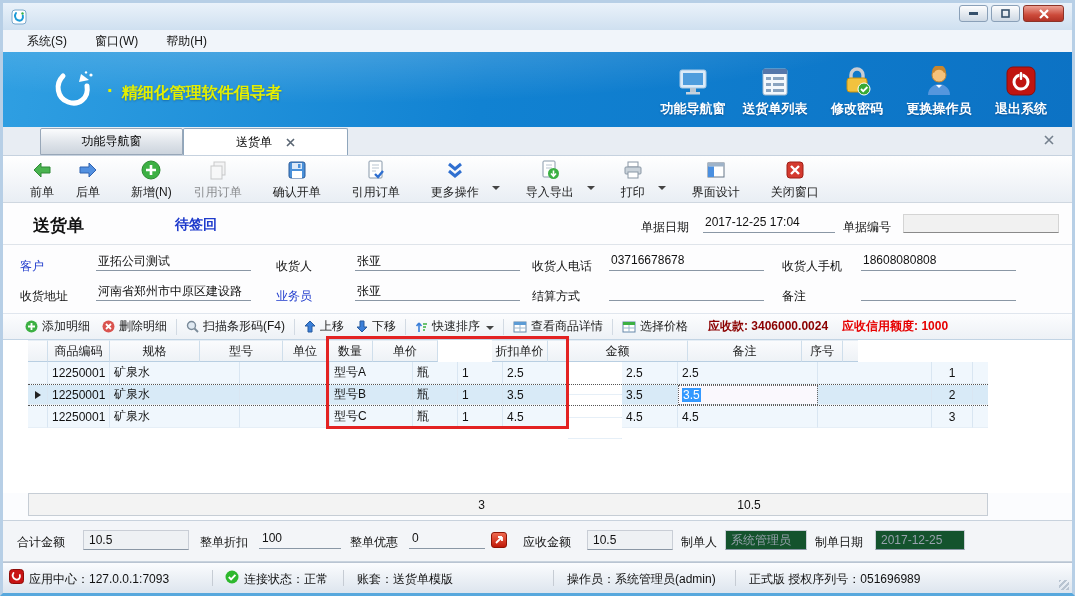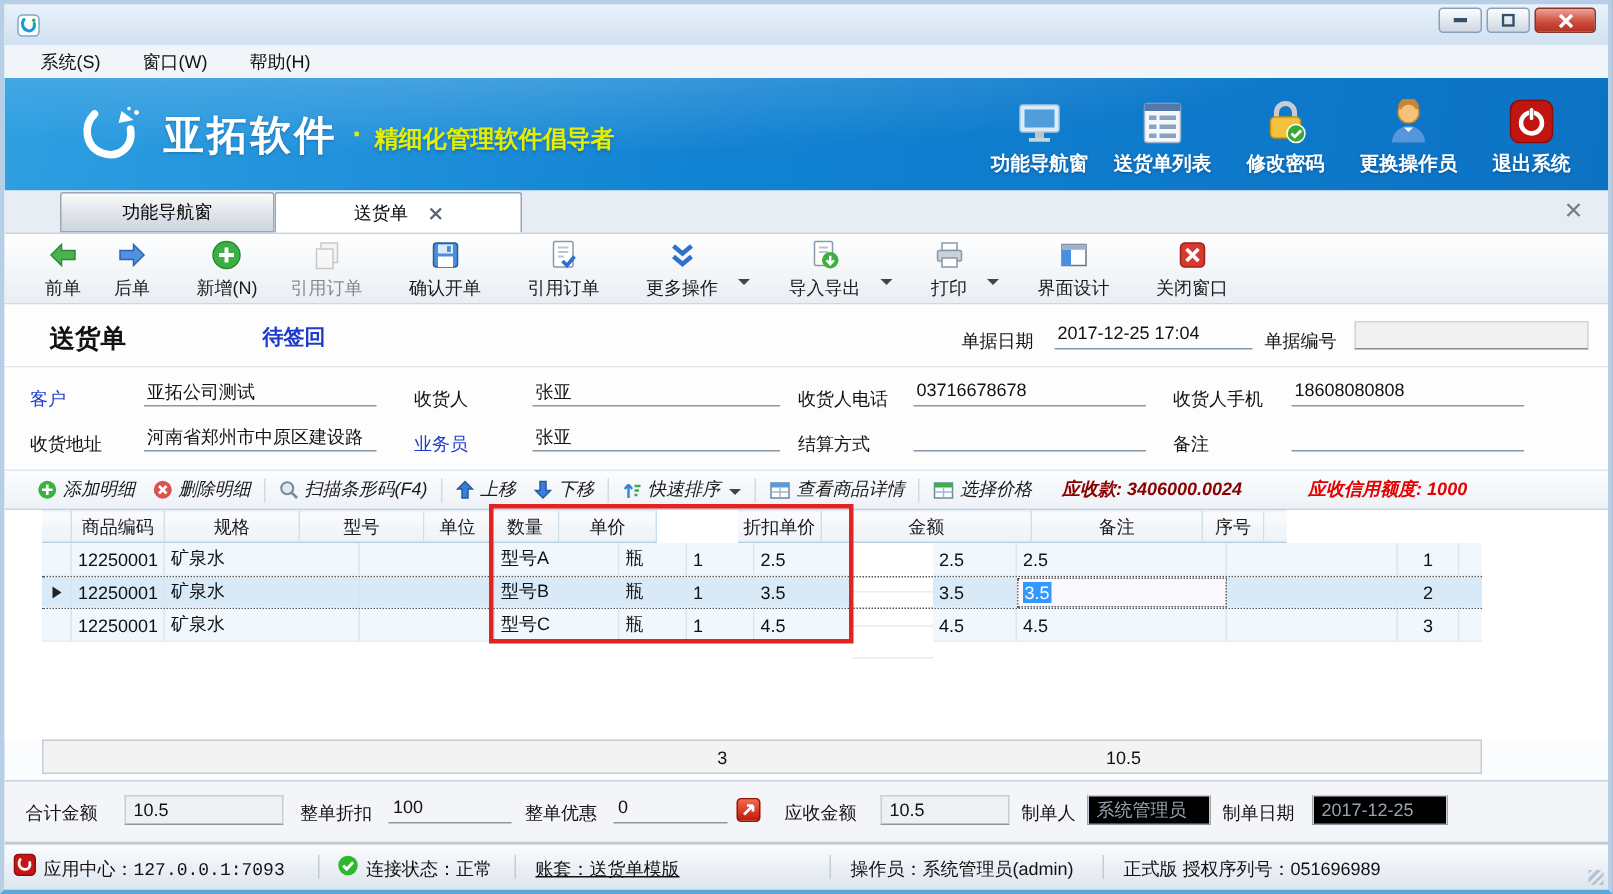--- a/index.html
+++ b/index.html
@@ -64,25 +64,25 @@
   .docdate{left:700px;top:12px;width:132px;}
   .docno-lab{position:absolute;left:840px;top:16px;}
   .docno{position:absolute;left:900px;top:11px;width:156px;height:19px;background:#f1f1f1;
      border:1px solid #d4d4d4;border-bottom:1px solid #8a8a8a;}
   
   .fields{position:absolute;left:0;top:242px;width:1069px;height:68px;background:#fdfdfe;}
   .fl{position:absolute;top:0;}
   
   .detailbar{position:absolute;left:0;top:310px;width:1069px;height:26px;
     background:linear-gradient(#fcfdfe,#edf1f6);border-top:1px solid #e0e6ee;
-    display:flex;align-items:center;padding-left:8px;font-size:12px;color:#1a1a1a;font-style:italic;}
+    display:flex;align-items:center;padding-left:8px;font-size:12px;color:#1a1a1a;}
   .detailbar .dit{display:flex;align-items:center;gap:4px;padding:0 6px;cursor:pointer;white-space:nowrap;}
   .detailbar .vsep{height:16px;margin:0 3px;align-self:center;}
   .recv{color:#8b0000;font-weight:bold;margin-left:14px;white-space:nowrap;}
-  .credit{color:#e60000;font-weight:bold;margin-left:44px;white-space:nowrap;text-align:right;}
+  .credit{color:#e60000;font-weight:bold;margin-left:14px;white-space:nowrap;text-align:right;}
   
   .gridarea{position:absolute;left:0;top:336px;width:1069px;height:154px;background:#fff;border-top:1px solid #c2d4e4;}
   .gtable{position:absolute;left:25px;top:0;}
   .grow{display:flex;height:22px;}
   .gh{border-right:1px solid #cfdeeb;border-bottom:1px solid #b9cfe2;border-top:1px solid #e6eef5;
      background:linear-gradient(#fafbfd,#eef2f6);font-size:12px;color:#1a1a1a;
      display:flex;align-items:center;justify-content:center;white-space:nowrap;overflow:hidden;}
   .gc{border-right:1px solid #d9e6f2;border-bottom:1px solid #e6eff7;font-size:12px;color:#111;
      display:flex;align-items:center;padding-left:4px;white-space:nowrap;overflow:hidden;}
   .gr1 .gc,.gr3 .gc{background:#f0f7fd;}
@@ -99,21 +99,21 @@
   .marker{width:0;height:0;border-left:6px solid #222;border-top:4px solid transparent;border-bottom:4px solid transparent;}
   .gsummary{position:absolute;left:25px;top:490px;width:960px;height:23px;background:#f3f3f3;
     border:1px solid #c6cdd5;display:flex;align-items:center;}
   .gsum-cell{font-size:12px;color:#111;display:flex;align-items:center;justify-content:center;height:100%;}
   
   .footerpanel{position:absolute;left:0;top:517px;width:1069px;height:42px;background:#f3f5f8;
     border-top:1px solid #c8d2dd;border-bottom:1px solid #c8d2dd;}
   .fp-lab{position:absolute;top:13px;font-size:12px;color:#111;white-space:nowrap;}
   .fbox{position:absolute;top:9px;height:20px;background:#eef1f4;border:1px solid #c9ced6;
     border-bottom-color:#8a97a5;font-size:12px;line-height:18px;padding:0 5px;color:#111;}
-  .fbox.dis{color:#98a2ad;background:#000000;}
+  .fbox.dis{color:#98a2ad;background:#14532d;}
   .fuline{position:absolute;top:10px;border-bottom:1px solid #8a97a5;height:18px;font-size:12px;padding:0 3px;color:#111;}
   .recalc{position:absolute;left:488px;top:11px;width:16px;height:16px;border-radius:3px;
     background:linear-gradient(#f06a50,#c01808);display:flex;align-items:center;justify-content:center;border:1px solid #8e1405;}
   
   .statusbar{position:absolute;left:0;top:559px;width:1069px;height:31px;
     background:linear-gradient(#fbfcfe,#dde5ee);border-top:1px solid #b9c4d2;font-size:12px;color:#111;}
   .sb{position:absolute;top:8px;white-space:nowrap;}
   .sbsep{position:absolute;top:7px;width:1px;height:16px;background:#c6ccd4;}
   .grip{position:absolute;right:3px;bottom:3px;width:10px;height:10px;
     background:repeating-linear-gradient(135deg,#b8c4d1 0 2px,transparent 2px 4px);}
@@ -161,21 +161,20 @@
   <div class="banner">
     <div class="brand">
       <span>
         <svg width="46" height="40">
             <path d="M12 6 C4 14 6 28 17 32 C28 36 38 28 36 16" stroke="#fff" stroke-width="5" fill="none" stroke-linecap="round"></path>
             <path d="M30 4 L38 10 L28 12 Z" fill="#fff"></path>
             <circle cx="40" cy="5" r="1.6" fill="#fff"></circle>
             <circle cx="35" cy="2.4" r="1.2" fill="#fff"></circle>
           </svg>
       </span>
-      <span class="brand-name">亚拓软件</span>
       <span class="brand-dot">·</span>
       <span class="brand-slogan">精细化管理软件倡导者</span>
     </div>
     <div class="banner-actions">
       <div class="bact">
         <span class="bicon">
           <svg width="30" height="28">
               <rect x="2" y="2" width="26" height="18" rx="2" fill="#dcebf8" stroke="#a8c8e4"></rect>
               <rect x="5" y="5" width="20" height="12" fill="#4f9ddd"></rect>
               <rect x="12" y="20" width="6" height="4" fill="#b9c6d2"></rect>
@@ -596,31 +595,31 @@
     <span class="fbox dis" style="left:872px;width:90px;">2017-12-25</span>
   </div>
 
   <div class="statusbar">
     <span style="position:absolute;left:6px;top:6px;">
       <svg width="15" height="15">
           <rect x="0.5" y="0.5" width="14" height="14" rx="3" fill="#c81414" stroke="#8e0c08"></rect>
           <path d="M4.5 4 C3 6 3.4 9.4 6.6 10.4 C9.8 11.4 11.6 8.6 10.8 6" stroke="#fff" stroke-width="1.8" fill="none" stroke-linecap="round"></path>
         </svg>
     </span>
-    <span class="sb" style="left:26px;font-family:Liberation Mono, monospace;">应用中心：127.0.0.1:7093</span>
+    <span class="sb" style="left:26px;">应用中心：127.0.0.1:7093</span>
     <span class="sbsep" style="left:209px;"></span>
     <span style="position:absolute;left:222px;top:7px;">
       <svg width="14" height="14">
           <circle cx="7" cy="7" r="6.5" fill="#2db82d"></circle>
           <path d="M3.8 7 l2.3 2.4 L10.4 4.8" stroke="#fff" stroke-width="1.9" fill="none"></path>
         </svg>
     </span>
     <span class="sb" style="left:241px;">连接状态：正常</span>
     <span class="sbsep" style="left:340px;"></span>
-    <span class="sb" style="left:354px;text-decoration:underline;">账套：送货单模版</span>
+    <span class="sb" style="left:354px;">账套：送货单模版</span>
     <span class="sbsep" style="left:550px;"></span>
     <span class="sb" style="left:564px;">操作员：系统管理员(admin)</span>
     <span class="sbsep" style="left:732px;"></span>
     <span class="sb" style="left:746px;">正式版 授权序列号：051696989</span>
     <span class="grip"></span>
   </div>
 
 </div>
 
 </body></html>

